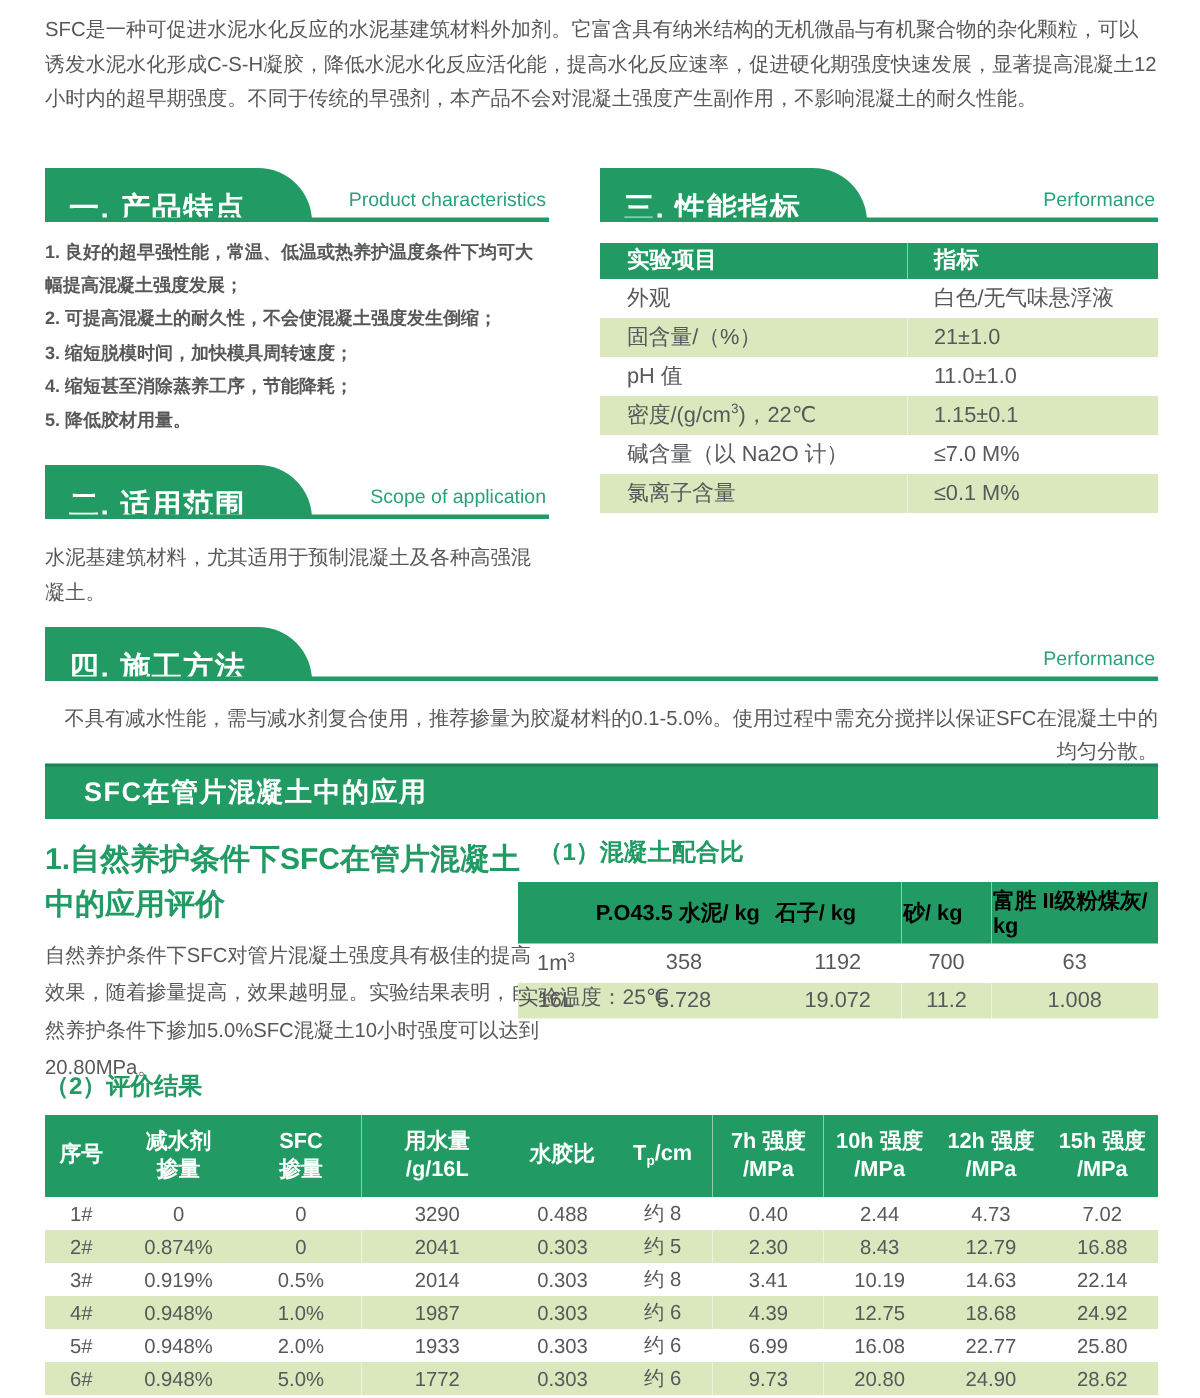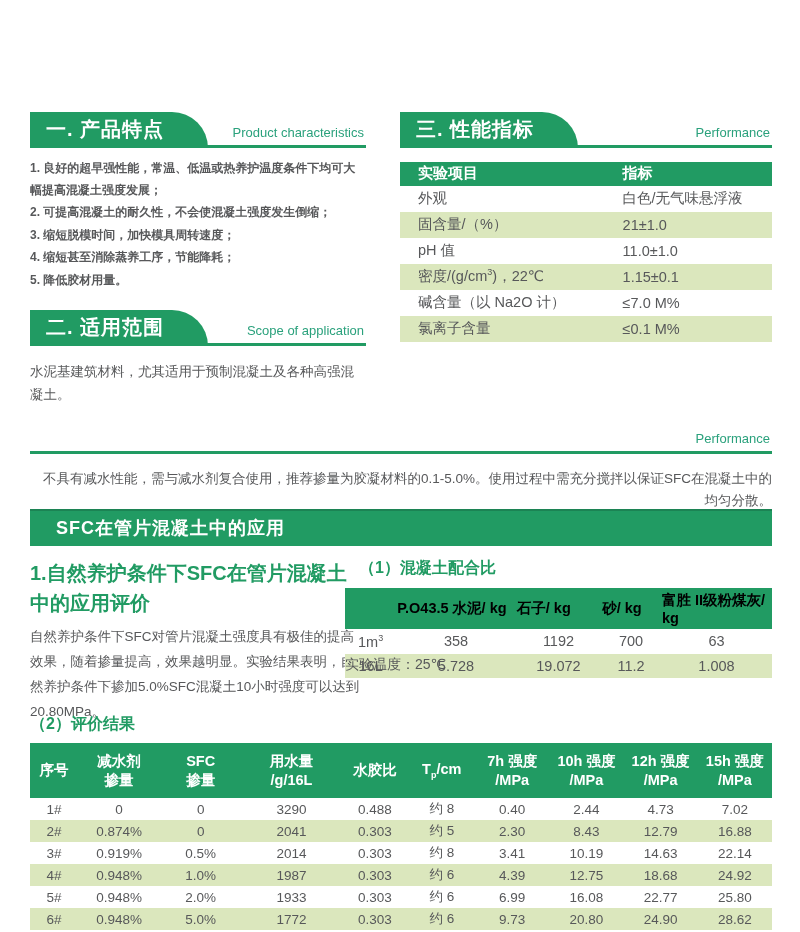--- a/index.html
+++ b/index.html
@@ -11,21 +11,21 @@
   *{margin:0;padding:0;box-sizing:border-box;}
   html,body{background:#fff;}
   body{font-family:"Liberation Sans","DejaVu Sans",sans-serif;color:var(--text);}
   .page{position:relative;width:800px;height:932px;background:#fff;overflow:hidden;}
 
   .intro{position:absolute;left:30px;top:8px;width:742px;font-size:13.5px;line-height:23px;color:var(--text);}
 
   
   .banner{position:absolute;height:36px;}
   .banner-box{position:relative;display:inline-block;height:36px;line-height:35px;background:var(--green);
-    color:#fff;font-weight:bold;font-size:20px;padding:0 8px 0 16px;letter-spacing:1px;}
+    color:#fff;font-weight:bold;font-size:20px;padding:10px 8px 0 16px;letter-spacing:1px;}
   .banner-box::after{content:"";position:absolute;left:100%;top:0;width:36px;height:36px;
     background:var(--green);border-radius:0 100% 0 0;}
   .banner-line{position:absolute;left:0;right:0;bottom:0;height:3px;background:var(--green);}
   .banner-eng{position:absolute;right:2px;bottom:8px;font-size:13px;color:var(--teal);}
 
   .feature-list{position:absolute;left:30px;top:158px;width:336px;font-size:12px;line-height:21.5px;font-weight:bold;}
   .feature-list .list-item{margin-bottom:1px;}
 
   table{border-collapse:collapse;width:100%;table-layout:fixed;}
   th,td{overflow:hidden;}
@@ -61,20 +61,21 @@
     white-space:pre-line;height:55px;vertical-align:middle;line-height:1.3;padding:2px 0;}
   .eval-table td{font-size:13.5px;color:var(--text);text-align:center;padding:2px 0;height:20px;}
   sub{font-size:9px;}
   sup{font-size:9px;}
 </style>
 </head>
 <body>
 
 <div class="page">
 
+  <p class="intro">SFC是一种可促进水泥水化反应的水泥基建筑材料外加剂。它富含具有纳米结构的无机微晶与有机聚合物的杂化颗粒，可以诱发水泥水化形成C-S-H凝胶，降低水泥水化反应活化能，提高水化反应速率，促进硬化期强度快速发展，显著提高混凝土12小时内的超早期强度。不同于传统的早强剂，本产品不会对混凝土强度产生副作用，不影响混凝土的耐久性能。</p>
 
   <div class="banner" style="left:30px;top:112px;width:336px;">
     <div class="banner-box"><span>一. 产品特点</span></div>
     <span class="banner-eng">Product characteristics</span>
     <div class="banner-line"></div>
   </div>
   <div class="feature-list">
       <div class="list-item">1. 良好的超早强性能，常温、低温或热养护温度条件下均可大幅提高混凝土强度发展；</div>
       <div class="list-item">2. 可提高混凝土的耐久性，不会使混凝土强度发生倒缩；</div>
       <div class="list-item">3. 缩短脱模时间，加快模具周转速度；</div>
@@ -129,20 +130,21 @@
   </div>
 
   <div class="banner" style="left:30px;top:310px;width:336px;">
     <div class="banner-box"><span>二. 适用范围</span></div>
     <span class="banner-eng">Scope of application</span>
     <div class="banner-line"></div>
   </div>
   <p class="scope-text">水泥基建筑材料，尤其适用于预制混凝土及各种高强混凝土。</p>
 
   <div class="banner" style="left:30px;top:418px;width:742px;">
+    <div class="banner-box"><span>四. 施工方法</span></div>
     <span class="banner-eng">Performance</span>
     <div class="banner-line"></div>
   </div>
   <p class="construction-text">不具有减水性能，需与减水剂复合使用，推荐掺量为胶凝材料的0.1-5.0%。使用过程中需充分搅拌以保证SFC在混凝土中的均匀分散。</p>
 
   <div class="app-bar">
     <span>SFC在管片混凝土中的应用</span>
   </div>
 
   <h2 class="sub1-title">1.自然养护条件下SFC在管片混凝土中的应用评价</h2>

